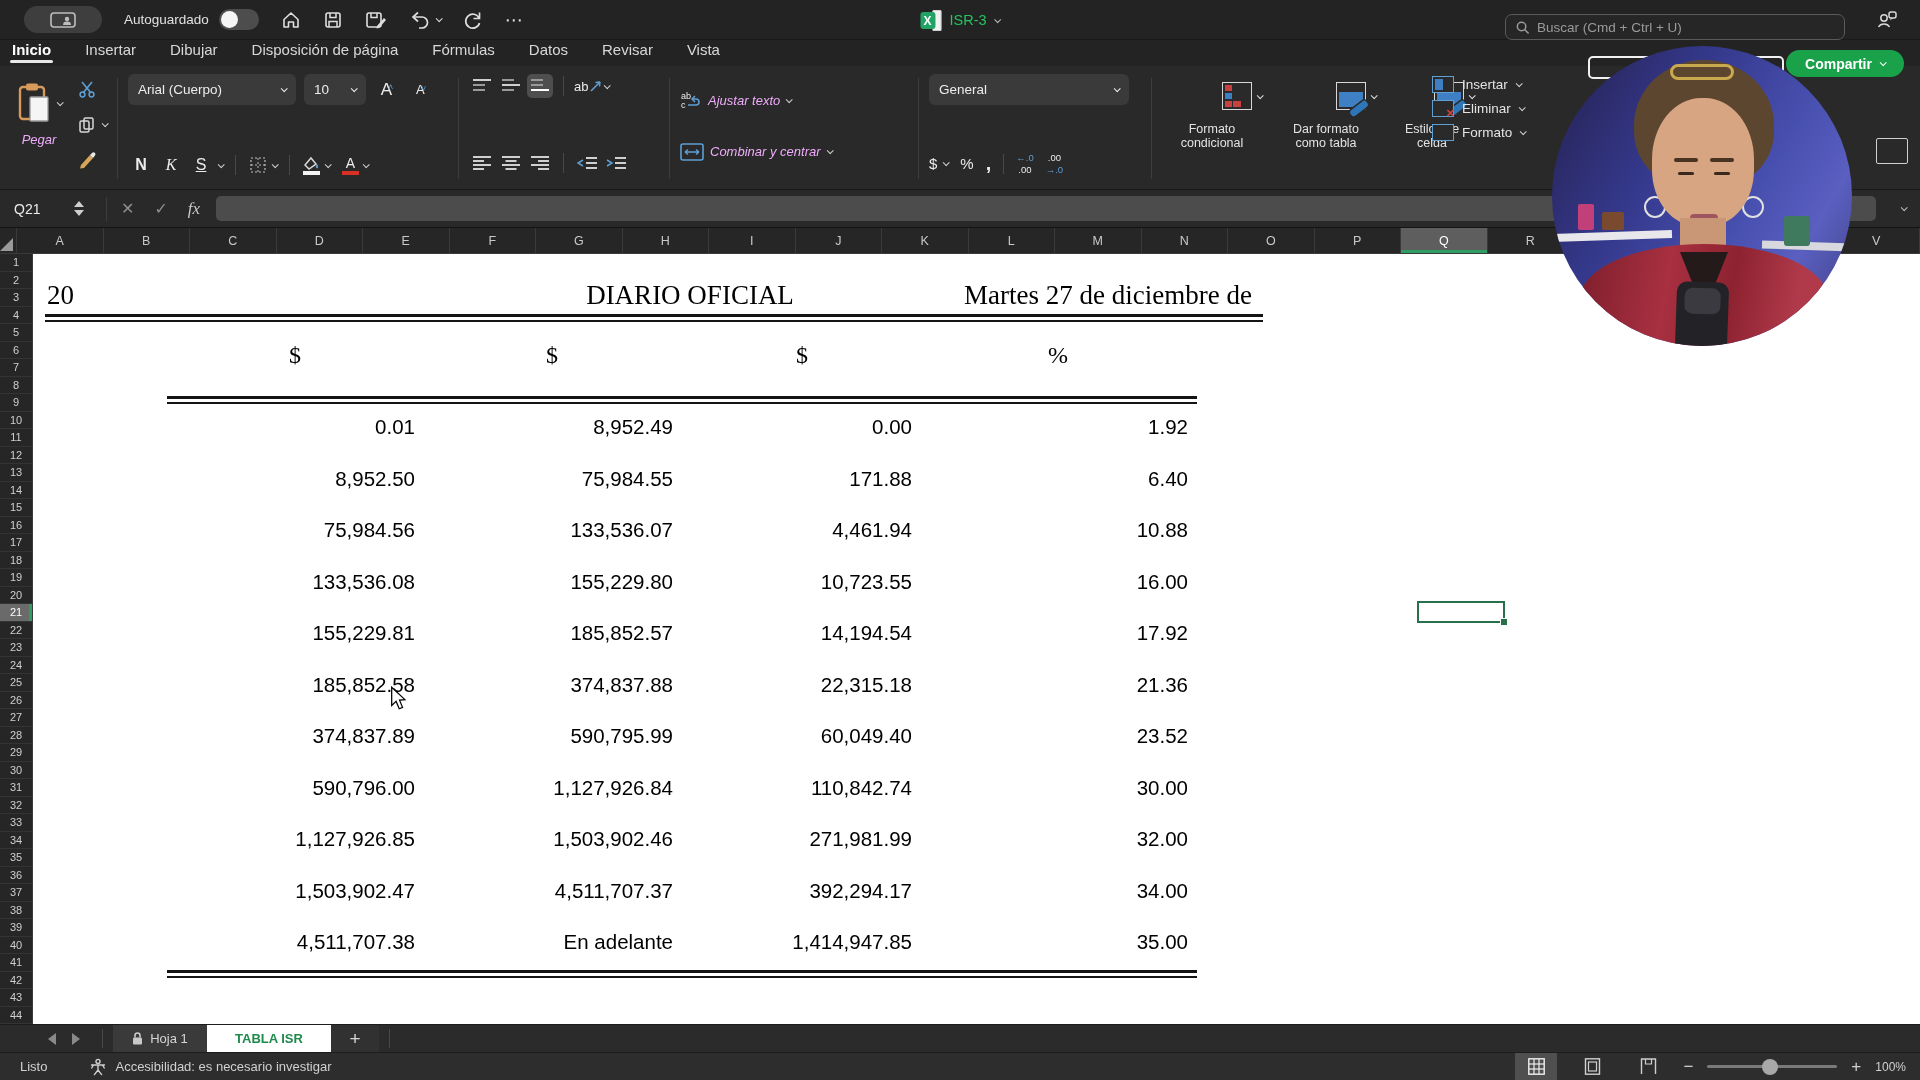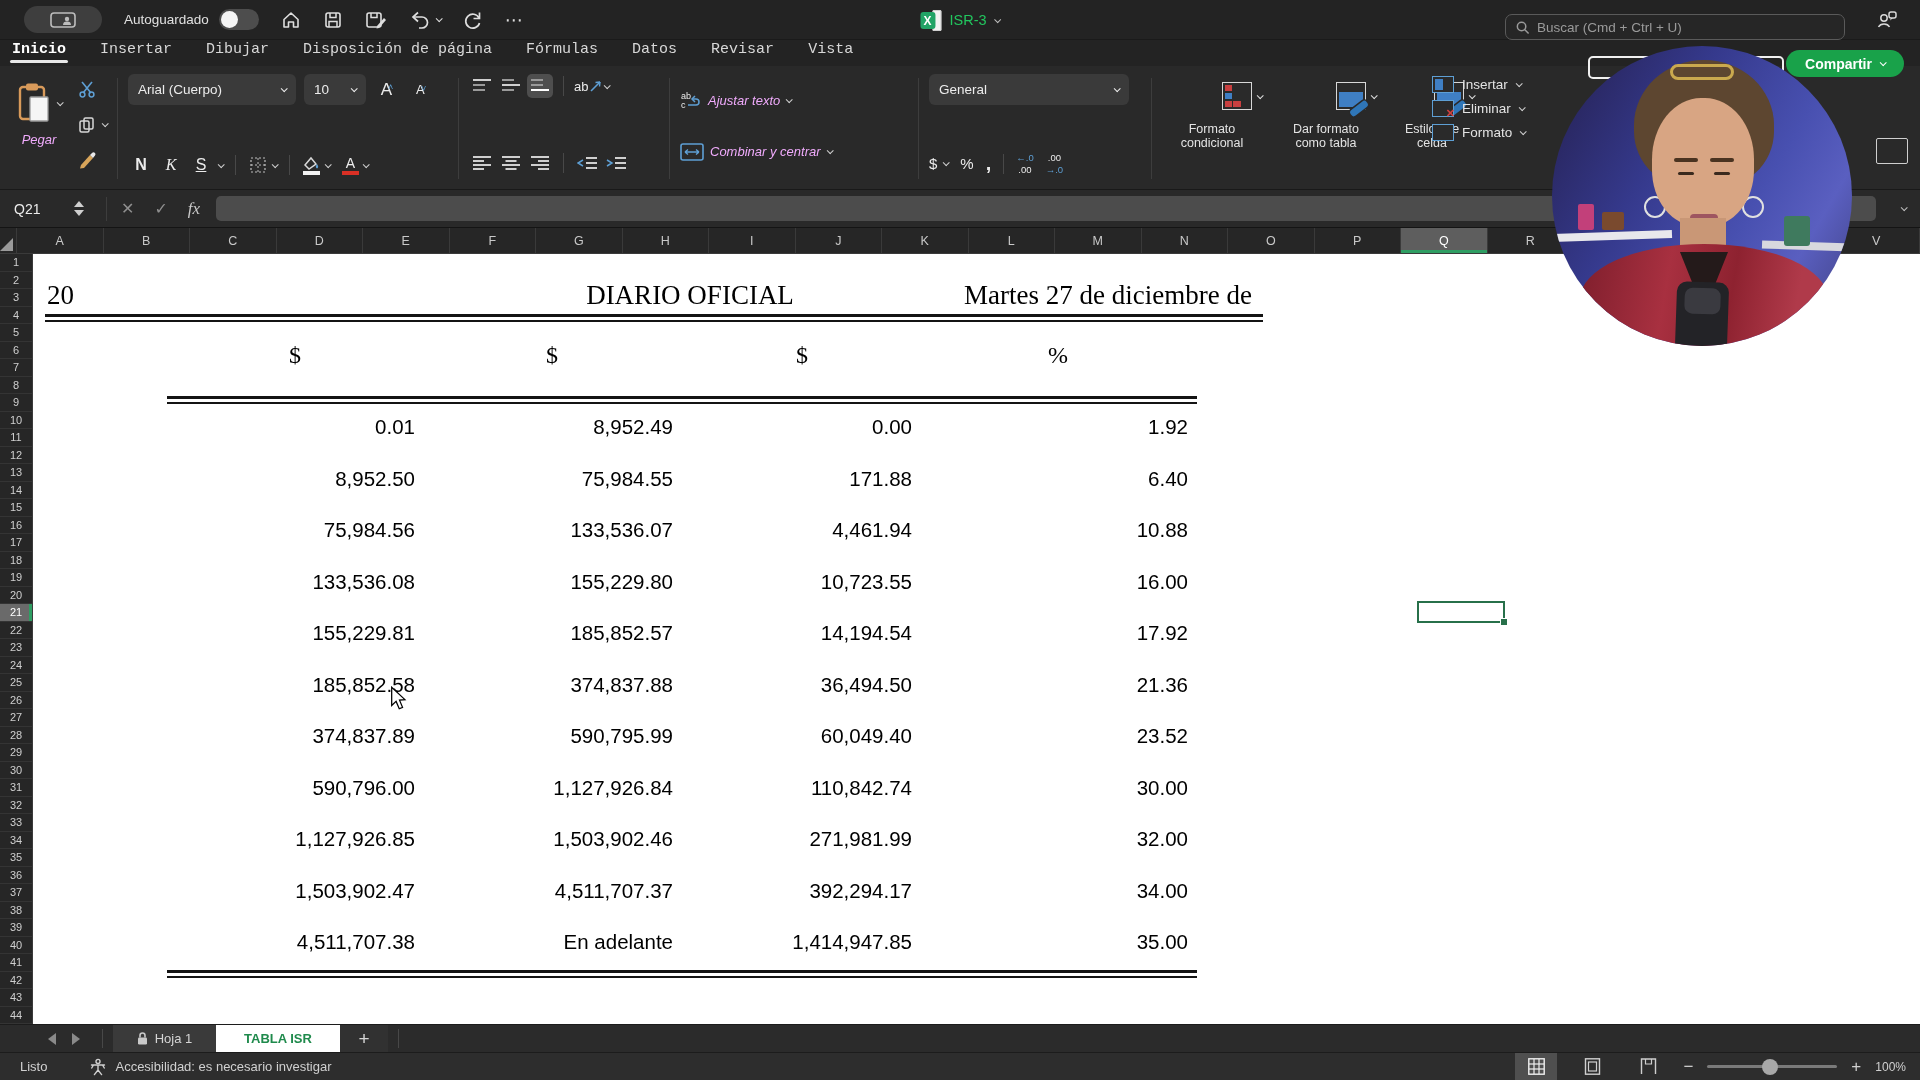--- a/index.html
+++ b/index.html
@@ -30,21 +30,21 @@
   .doc-title { font-size:14.5px; color:#22c55e; }
   .search-wrap { position:absolute; right:75px; top:14px; width:340px; height:26px; border:1px solid #5a5a5a;
     border-radius:7px; display:flex; align-items:center; padding:0 9px; gap:7px; background:#262626; }
   .search-wrap input { flex:1; background:transparent; border:none; outline:none; color:#d0d0d0;
     font-size:13.5px; font-family:"Liberation Sans",sans-serif; }
   .search-wrap input::placeholder { color:#9a9a9a; }
   .people-ic { position:absolute; right:22px; top:9px; }
 
   
   .ribbontabs { height:26px; background:#232323; display:flex; align-items:flex-start; gap:34px;
-    padding-left:12px; position:relative;font-family:Liberation Mono, monospace; }
+    padding-left:12px; position:relative; }
   .rtab { font-size:15px; color:#d8d8d8; padding-top:1px; position:relative; }
   .rtab.active { color:#ffffff; font-weight:bold; }
   .rtab.active::after { content:""; position:absolute; left:-2px; right:-2px; bottom:-5px; height:3px;
     background:#e8e8e8; border-radius:2px; }
 
   
   .share-btn { position:absolute; top:50px; right:16px; width:118px; height:27px; background:#19a24a;
     border-radius:14px; color:#fff; display:flex; align-items:center; justify-content:center; gap:8px;
     font-size:14px; font-weight:bold; z-index:43; }
   .collab-rect { position:absolute; left:1588px; top:56px; width:196px; height:23px; border:2px solid #f0f0f0;
@@ -175,21 +175,21 @@
   .selcell .handle { position:absolute; right:-5px; bottom:-5px; width:8px; height:8px; background:#27704a; border:1.5px solid #fff; }
   .cursor { position:absolute; left:356px; top:432px; z-index:30; }
 
   
   .tabbar { height:28px; background:#2b2b2b; border-top:1px solid #1c1c1c; display:flex; align-items:stretch; }
   .nav-ar { width:24px; display:flex; align-items:center; justify-content:center; }
   .tri-l { width:0; height:0; border-top:6px solid transparent; border-bottom:6px solid transparent; border-right:8px solid #8a8a8a; }
   .tri-r { width:0; height:0; border-top:6px solid transparent; border-bottom:6px solid transparent; border-left:8px solid #8a8a8a; }
   .tab-div { width:1px; background:#484848; margin:4px 0; }
   .sheettab { display:flex; align-items:center; justify-content:center; gap:7px; font-size:13px; }
-  .sheettab.locked { width:103px; background:#3a3a3a; color:#d5d5d5; margin-left:10px; }
+  .sheettab.locked { width:94px; background:#3a3a3a; color:#d5d5d5; margin-left:10px; }
   .sheettab.active { width:124px; background:#ffffff; color:#1f8a4c; font-weight:bold; }
   .addtab { width:48px; display:flex; align-items:center; justify-content:center; color:#d5d5d5; font-size:19px; background:#313131; }
 
   
   .statusbar { height:28px; background:#2d2d2d; border-top:1px solid #1c1c1c; display:flex; align-items:center;
     color:#d0d0d0; font-size:13px; position:relative; }
   .sb-ready { margin-left:20px;text-align:right; }
   .sb-acc { margin-left:42px; display:flex; align-items:center; gap:8px; }
   .sb-right { position:absolute; right:14px; display:flex; align-items:center; gap:14px; height:28px; }
   .viewbtn { width:42px; height:28px; display:flex; align-items:center; justify-content:center; }
@@ -711,21 +711,21 @@
           </div>
           <div class="drow" style="top: 366px;">
             <div class="dcell c0">155,229.81</div>
             <div class="dcell c1">185,852.57</div>
             <div class="dcell c2">14,194.54</div>
             <div class="dcell c3">17.92</div>
           </div>
           <div class="drow" style="top: 417.5px;">
             <div class="dcell c0">185,852.58</div>
             <div class="dcell c1">374,837.88</div>
-            <div class="dcell c2">36,494.50</div>
+            <div class="dcell c2">22,315.18</div>
             <div class="dcell c3">21.36</div>
           </div>
           <div class="drow" style="top: 469px;">
             <div class="dcell c0">374,837.89</div>
             <div class="dcell c1">590,795.99</div>
             <div class="dcell c2">60,049.40</div>
             <div class="dcell c3">23.52</div>
           </div>
           <div class="drow" style="top: 520.5px;">
             <div class="dcell c0">590,796.00</div>

